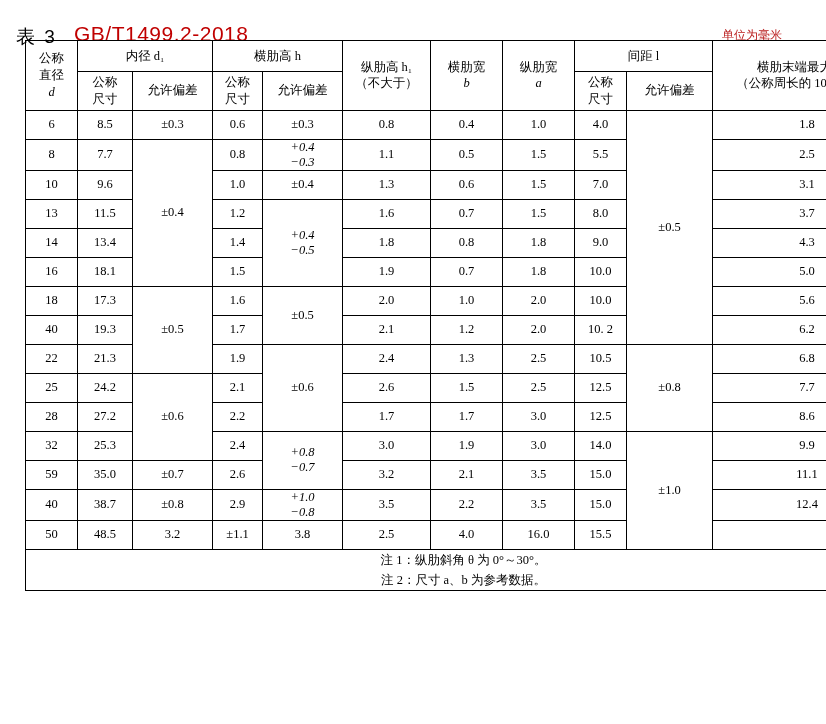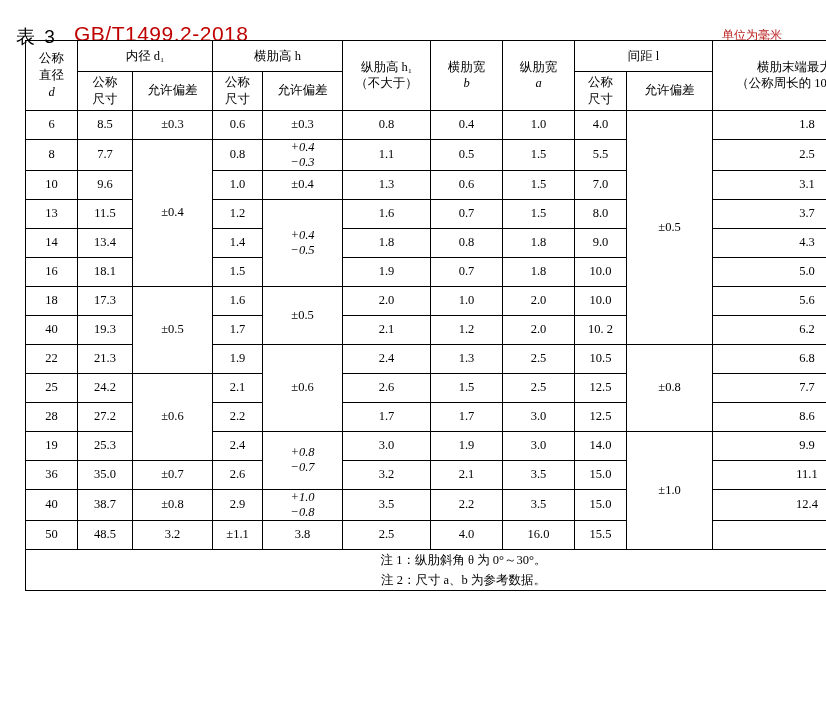--- a/index.html
+++ b/index.html
@@ -295,33 +295,33 @@
           <td class="data-cell">28</td>
           <td class="data-cell">27.2</td>
           <td class="data-cell">2.2</td>
           <td class="data-cell">1.7</td>
           <td class="data-cell">1.7</td>
           <td class="data-cell">3.0</td>
           <td class="data-cell">12.5</td>
           <td class="data-cell">8.6</td>
         </tr>
         <tr>
-          <td class="data-cell">19</td>
+          <td class="data-cell">32</td>
           <td class="data-cell">25.3</td>
           <td class="data-cell">2.4</td>
           <td class="data-cell" rowspan="2"><span class="twoline">+0.8<br>−0.7</span></td>
           <td class="data-cell">3.0</td>
           <td class="data-cell">1.9</td>
           <td class="data-cell">3.0</td>
           <td class="data-cell">14.0</td>
           <td class="data-cell" rowspan="4">±1.0</td>
           <td class="data-cell">9.9</td>
         </tr>
         <tr>
-          <td class="data-cell">36</td>
+          <td class="data-cell">59</td>
           <td class="data-cell">35.0</td>
           <td class="data-cell" rowspan="1">±0.7</td>
           <td class="data-cell">2.6</td>
           <td class="data-cell">3.2</td>
           <td class="data-cell">2.1</td>
           <td class="data-cell">3.5</td>
           <td class="data-cell">15.0</td>
           <td class="data-cell">11.1</td>
         </tr>
         <tr>

